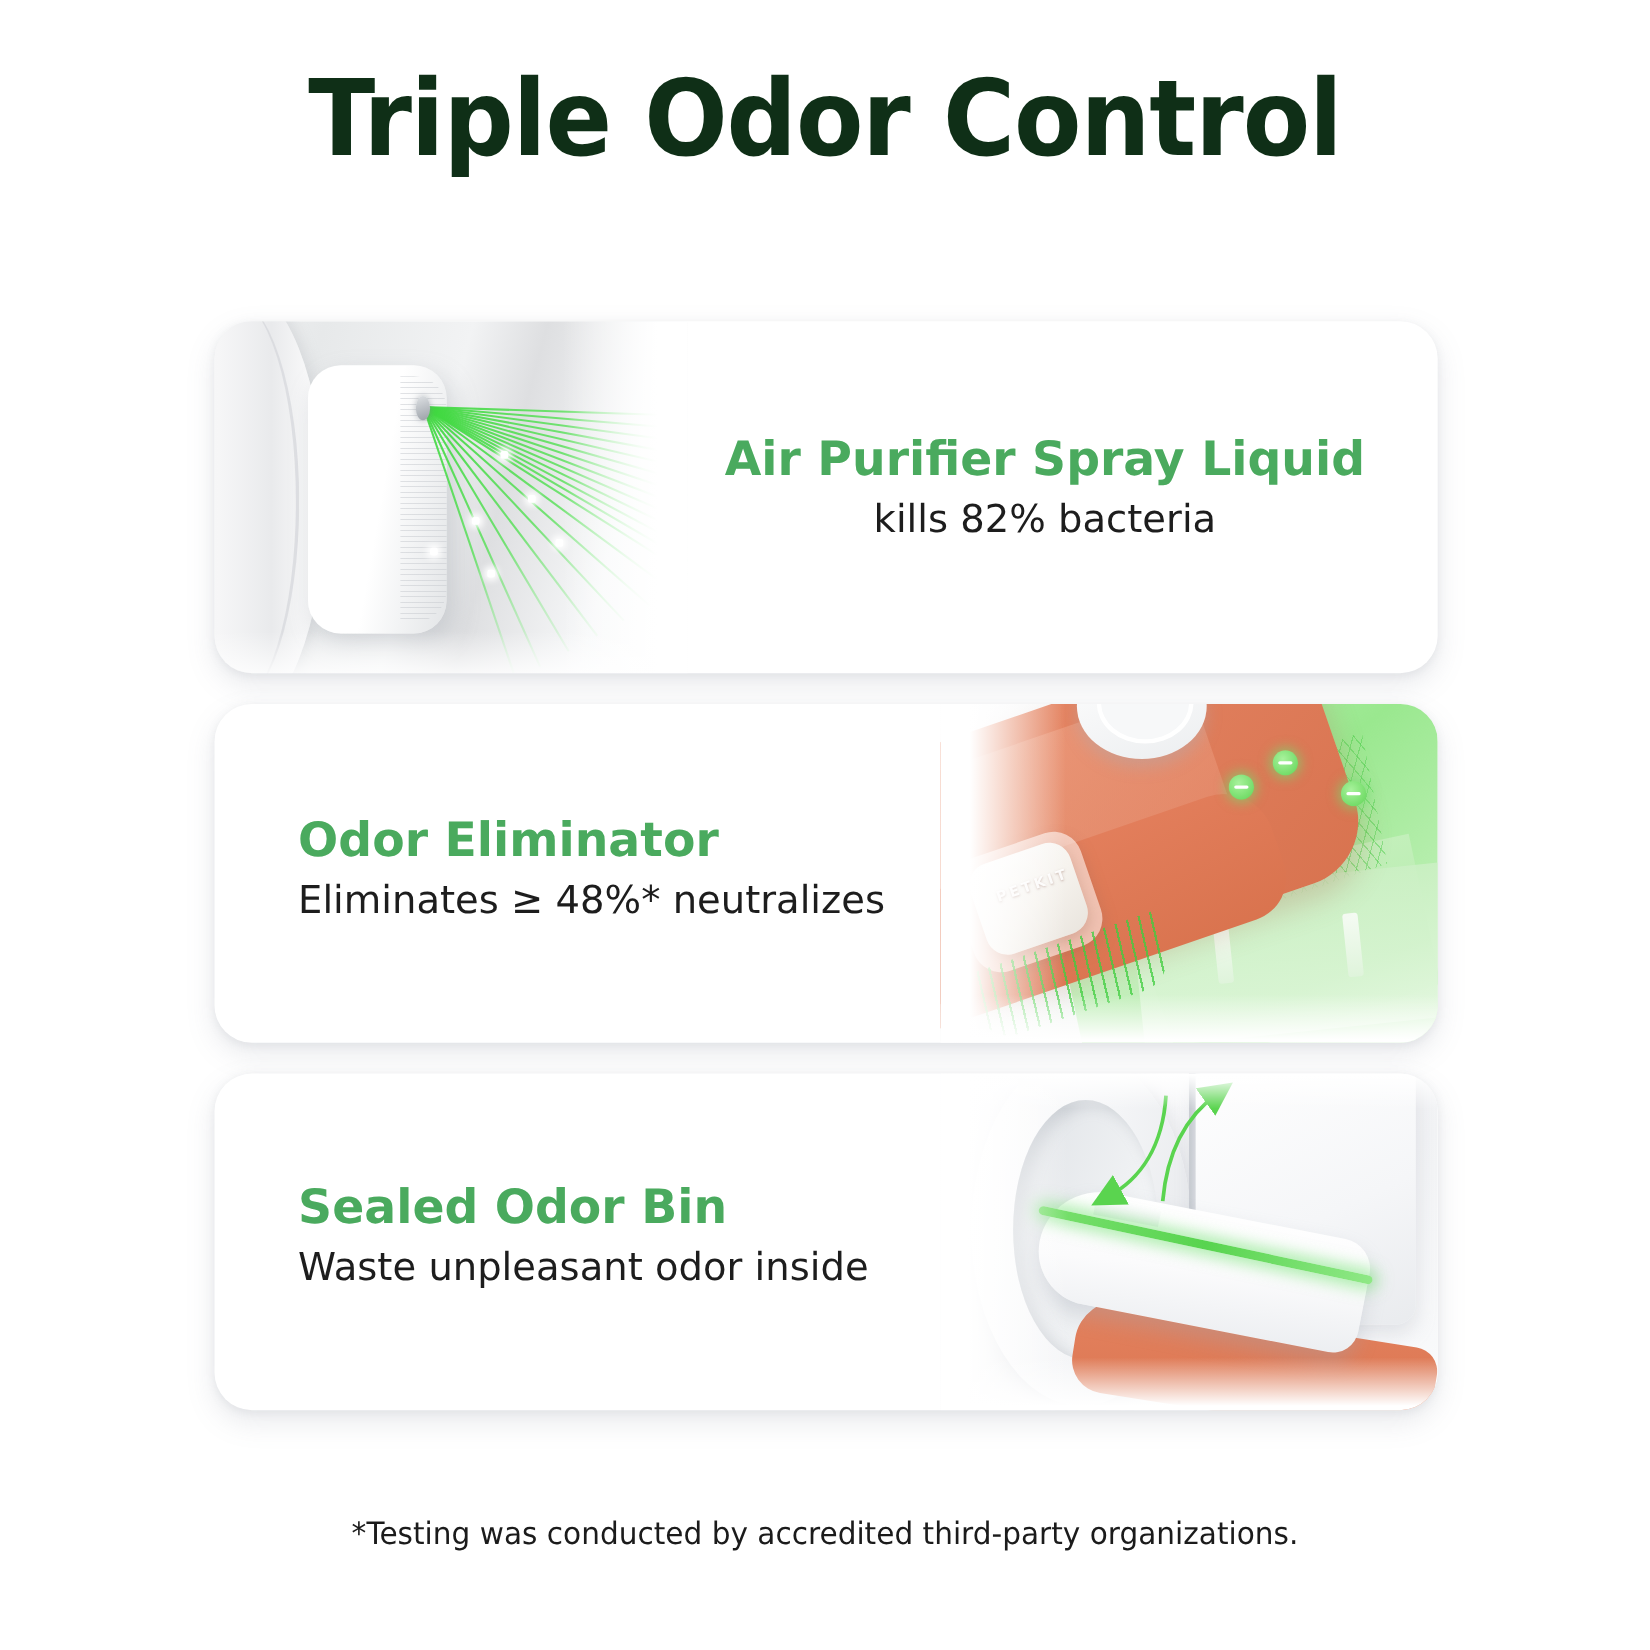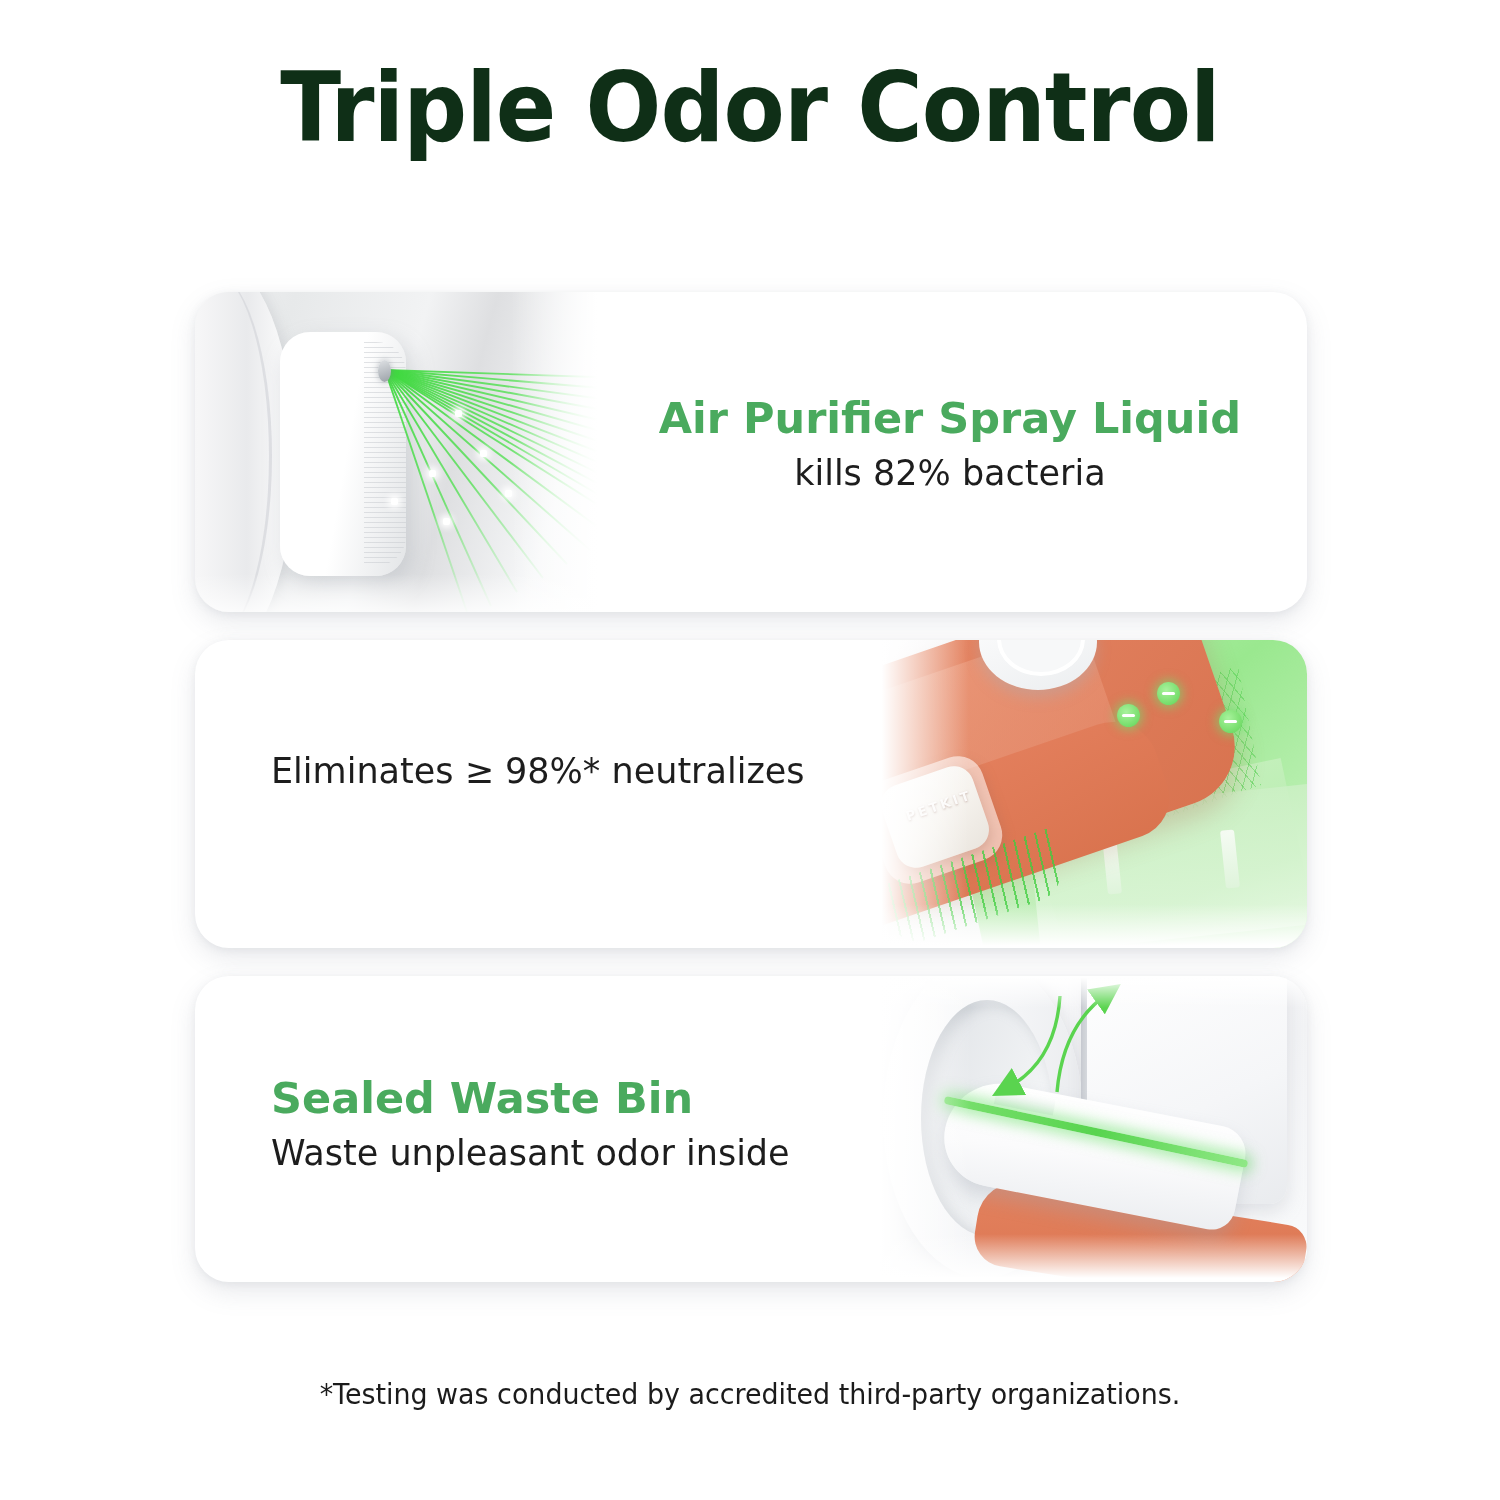--- a/index.html
+++ b/index.html
@@ -487,21 +487,22 @@
       <div class="a2-cartridge"></div>
       <div class="a2-brand">PETKIT</div>
 
       <div class="a2-ribs"></div>
 
       <div class="a2-left-fade"></div>
       <div class="a2-bot-fade"></div>
     </div>
 
     <div class="txt txt-left">
-      <div class="subline">Eliminates ≥ 98%* neutralizes</div>
+      <div class="headline">Odor Eliminator</div>
+      <div class="subline">Eliminates ≥ 48%* neutralizes</div>
     </div>
   </div>
 
   <div class="card card-3">
 
     <div class="art3">
       <div class="a3-bg"></div>
       <div class="a3-drum"></div>
       <div class="a3-drum-in"></div>
       <div class="a3-panel-edge"></div>
@@ -523,20 +524,20 @@
         <path d="M205,112 C208,66 228,36 258,20" stroke="#5ad44f" stroke-width="3.4" fill="none" marker-end="url(#ahDown)" transform="rotate(180 205 66)"></path>
         <path d="M202,116 C206,70 224,38 252,18" stroke="#5ad44f" stroke-width="3.4" fill="none" marker-end="url(#ahUp)"></path>
       </svg>
 
       <div class="a3-top-fade"></div>
       <div class="a3-left-fade"></div>
       <div class="a3-bot-fade"></div>
     </div>
 
     <div class="txt txt-left">
-      <div class="headline">Sealed Waste Bin</div>
+      <div class="headline">Sealed Odor Bin</div>
       <div class="subline">Waste unpleasant odor inside</div>
     </div>
   </div>
 
 </div>
 
 <div class="footnote">*Testing was conducted by accredited third-party organizations.</div>
 
 </body></html>

